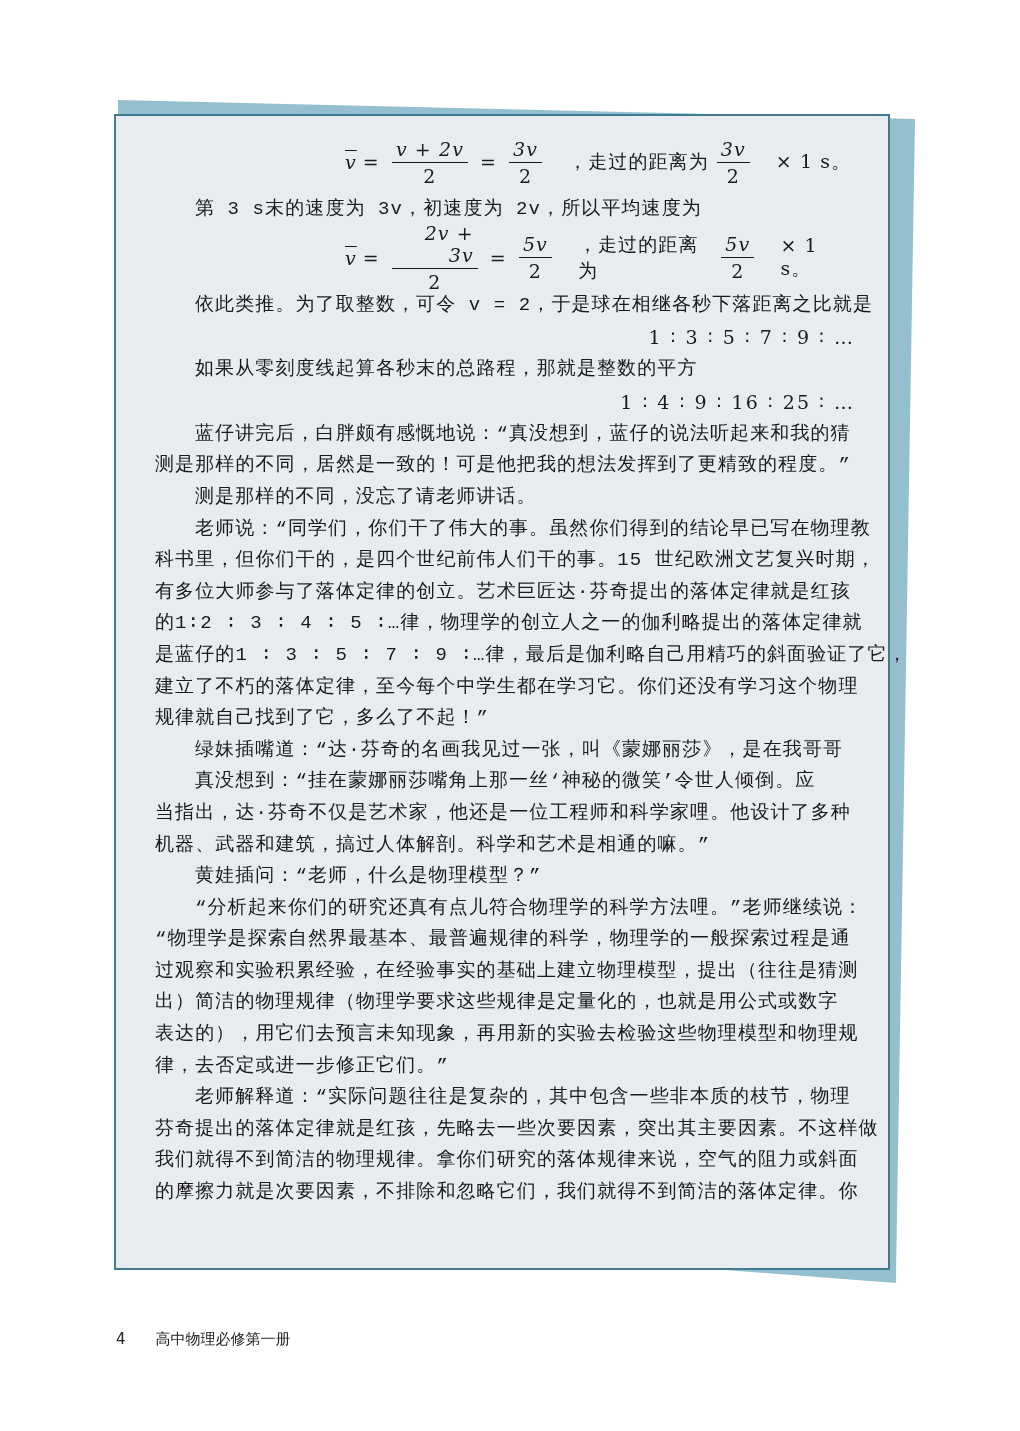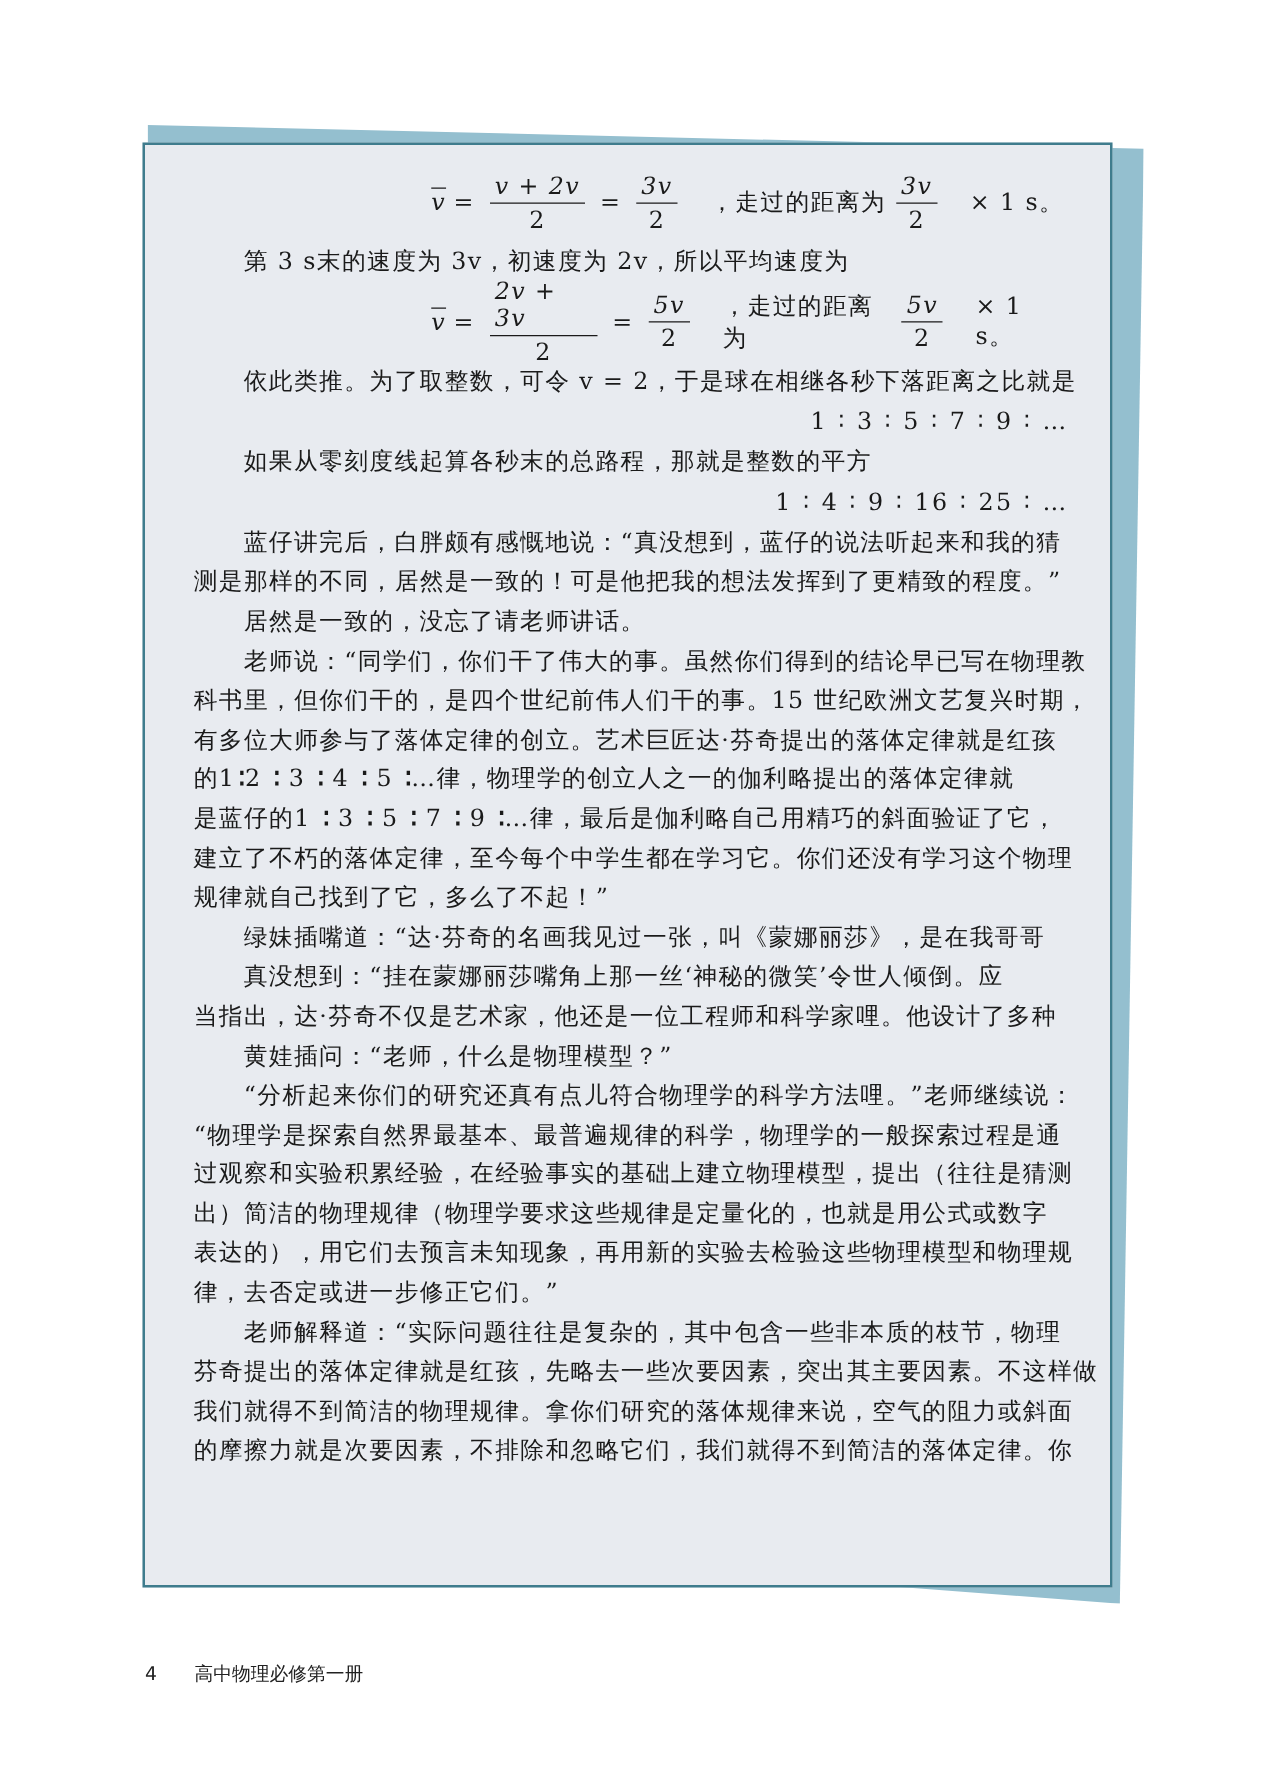--- a/index.html
+++ b/index.html
@@ -39,36 +39,38 @@
       left: 155px;
       top: 130px;
       width: 700px;
       font-size: 19px;
       letter-spacing: 1.1px;
     }
     .line {
       height: 31.6px;
       line-height: 31.6px;
       white-space: nowrap;
+      font-family: Liberation Mono, monospace;
     }
     .indent { padding-left: 40px; }
     .formula {
       display: flex;
       align-items: center;
       height: 64px;
       padding-left: 190px;
       font-size: 19px;
     }
     .formula .frac {
       display: inline-flex;
       flex-direction: column;
       align-items: center;
       margin: 0 6px;
       font-style: italic;
       line-height: 22px;
+      text-align: right;
     }
     .formula .frac .num {
       border-bottom: 1.5px solid #1a1a1a;
       padding: 0 4px 2px 4px;
     }
     .formula .frac .den {
       font-style: normal;
       padding-top: 2px;
     }
     .formula .sym {
@@ -154,40 +156,41 @@
   <div class="ratio">1 ∶ 3 ∶ 5 ∶ 7 ∶ 9 ∶ …</div>
   <div class="line indent">如果从零刻度线起算各秒末的总路程，那就是整数的平方</div>
   <div class="ratio">1 ∶ 4 ∶ 9 ∶ 16 ∶ 25 ∶ …</div>
 
   <div>
     <div class="line indent">蓝仔讲完后，白胖颇有感慨地说：“真没想到，蓝仔的说法听起来和我的猜</div>
     <div class="line">测是那样的不同，居然是一致的！可是他把我的想法发挥到了更精致的程度。”</div>
   </div>
 
   <div>
-    <div class="line indent">居然是一致的，没忘了请老师讲话。</div>
+    <div class="line indent">测是那样的不同，没忘了请老师讲话。</div>
   </div>
 
   <div>
     <div class="line indent">老师说：“同学们，你们干了伟大的事。虽然你们得到的结论早已写在物理教</div>
     <div class="line">科书里，但你们干的，是四个世纪前伟人们干的事。15 世纪欧洲文艺复兴时期，</div>
     <div class="line">有多位大师参与了落体定律的创立。艺术巨匠达·芬奇提出的落体定律就是红孩</div>
     <div class="line">的1∶2 ∶ 3 ∶ 4 ∶ 5 ∶…律，物理学的创立人之一的伽利略提出的落体定律就</div>
     <div class="line">是蓝仔的1 ∶ 3 ∶ 5 ∶ 7 ∶ 9 ∶…律，最后是伽利略自己用精巧的斜面验证了它，</div>
     <div class="line">建立了不朽的落体定律，至今每个中学生都在学习它。你们还没有学习这个物理</div>
     <div class="line">规律就自己找到了它，多么了不起！”</div>
   </div>
 
   <div>
     <div class="line indent">绿妹插嘴道：“达·芬奇的名画我见过一张，叫《蒙娜丽莎》，是在我哥哥</div>
   </div>
 
   <div>
     <div class="line indent">真没想到：“挂在蒙娜丽莎嘴角上那一丝‘神秘的微笑’令世人倾倒。应</div>
     <div class="line">当指出，达·芬奇不仅是艺术家，他还是一位工程师和科学家哩。他设计了多种</div>
+    <div class="line">机器、武器和建筑，搞过人体解剖。科学和艺术是相通的嘛。”</div>
   </div>
 
   <div>
     <div class="line indent">黄娃插问：“老师，什么是物理模型？”</div>
   </div>
 
   <div>
     <div class="line indent">“分析起来你们的研究还真有点儿符合物理学的科学方法哩。”老师继续说：</div>
     <div class="line">“物理学是探索自然界最基本、最普遍规律的科学，物理学的一般探索过程是通</div>
     <div class="line">过观察和实验积累经验，在经验事实的基础上建立物理模型，提出（往往是猜测</div>

